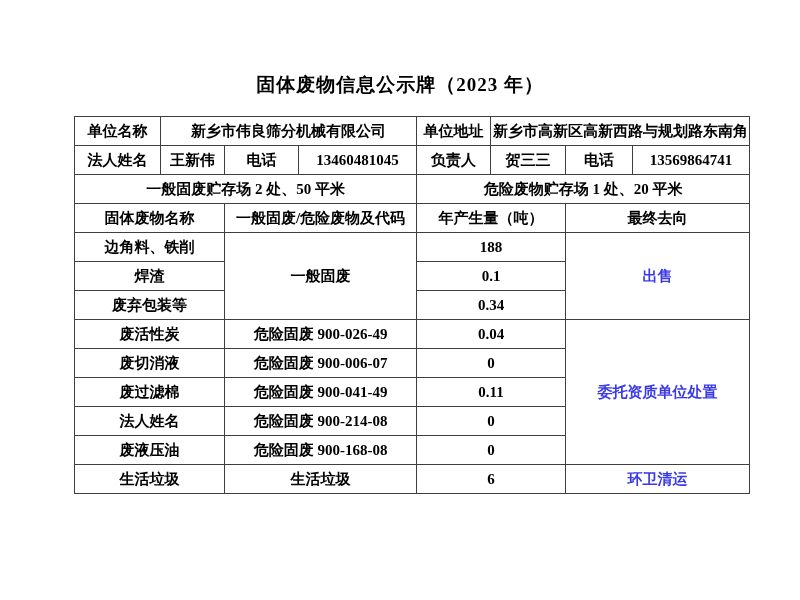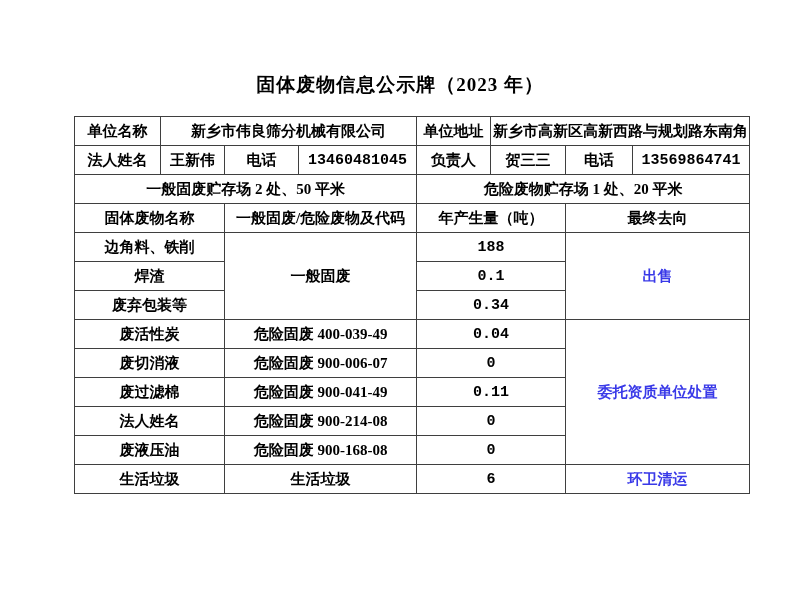--- a/index.html
+++ b/index.html
@@ -42,21 +42,21 @@
     text-align: center;
     vertical-align: middle;
     font-size: 15px;
     font-weight: bold;
     padding: 0 2px;
     overflow: hidden;
     white-space: nowrap;
   }
   table.notice tr { height: 29px; }
   .num {
-    font-family: Liberation Mono, monospace;
+    font-family: Liberation Serif, serif;
     font-size: 14px;
   }
   .blue { color: var(--link-blue, #3939e8); }
 </style>
 </head>
 <body>
 
 <div class="page">
 
   <div class="doc-title">固体废物信息公示牌（2023 年）</div>
@@ -114,21 +114,21 @@
       <td colspan="2">焊渣</td>
       <td colspan="2" class="num">0.1</td>
     </tr>
     <tr>
       <td colspan="2">废弃包装等</td>
       <td colspan="2" class="num">0.34</td>
     </tr>
 
     <tr>
       <td colspan="2">废活性炭</td>
-      <td colspan="2">危险固废 400-039-49</td>
+      <td colspan="2">危险固废 900-026-49</td>
       <td colspan="2" class="num">0.04</td>
       <td colspan="2" rowspan="5" class="blue">委托资质单位处置</td>
     </tr>
     <tr>
       <td colspan="2">废切消液</td>
       <td colspan="2">危险固废 900-006-07</td>
       <td colspan="2" class="num">0</td>
     </tr>
     <tr>
       <td colspan="2">废过滤棉</td>

